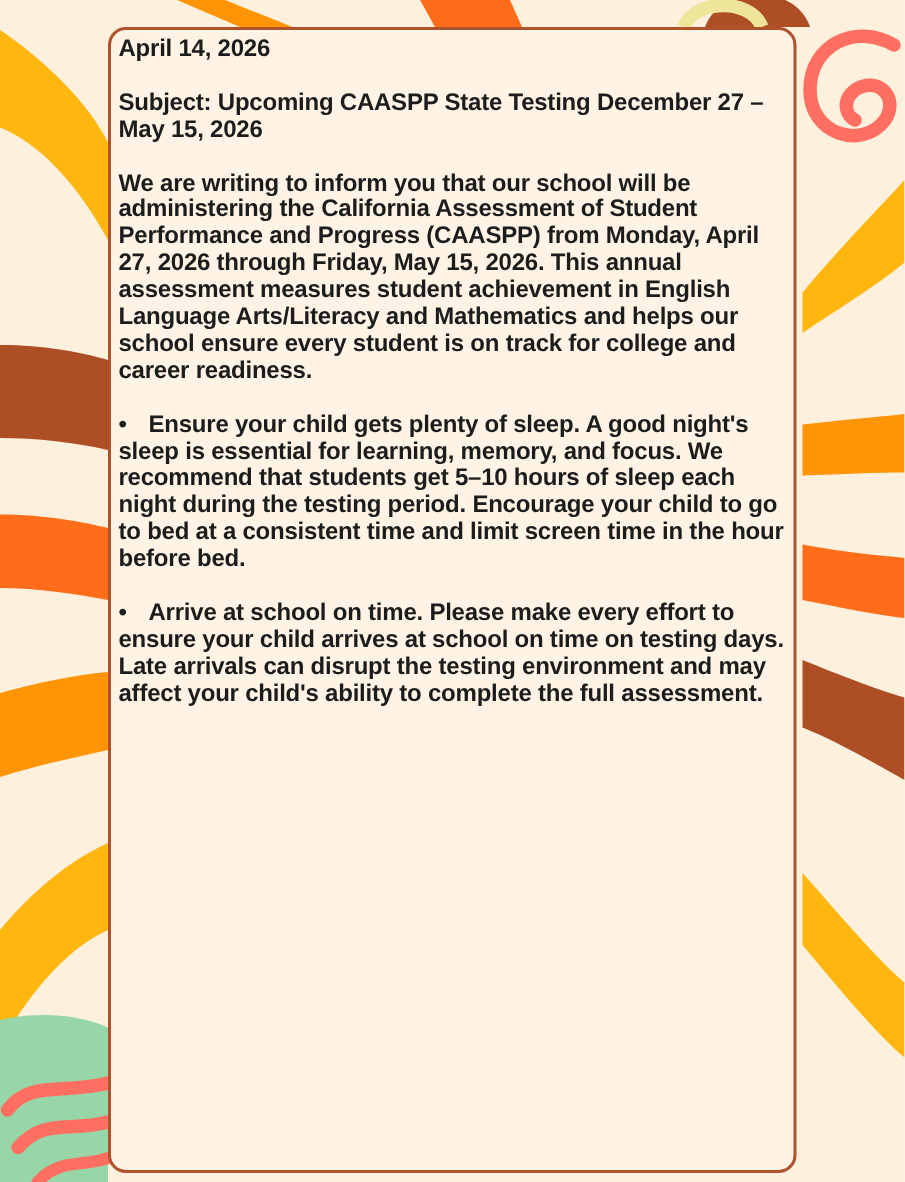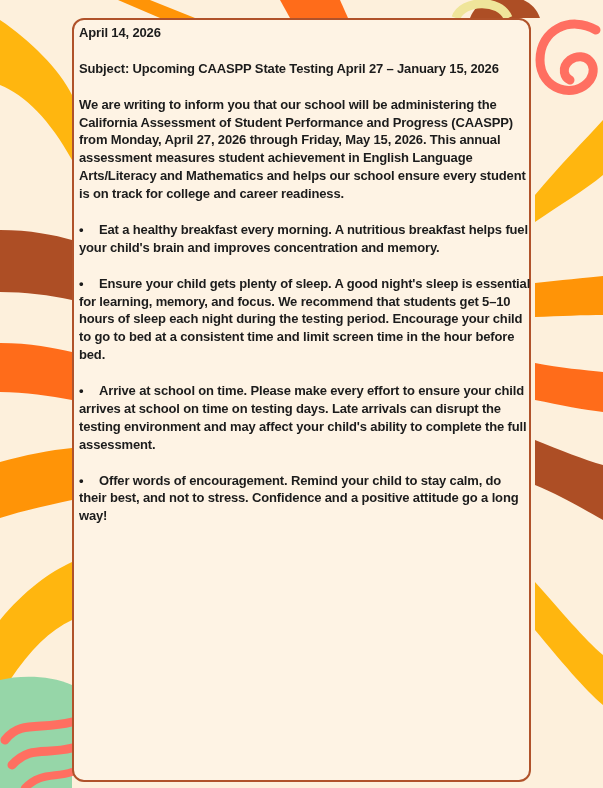--- a/index.html
+++ b/index.html
@@ -13,21 +13,21 @@
     position: absolute; left: 72px; top: 18px; width: 459px; height: 764px;
     background: #fef3e4;
     border: 2px solid #b0522a;
     border-radius: 12px;
     box-sizing: border-box;
   }
   .content {
     position: absolute; left: 79px; top: 24px; width: 452px;
     font-family: "Liberation Sans", sans-serif;
     font-weight: bold;
-    font-size: 13px;
+    font-size: 16px;
     line-height: 17.9px;
     color: #1c1c1c;
     letter-spacing: -0.15px;
   }
   .content p { margin: 0 0 17.9px 0; }
   .bullet-mark { display: inline-block; width: 20px; }
 </style>
 </head>
 <body>
 
@@ -65,19 +65,17 @@
 
   <path d="M535 440 C560 450 585 460 603 465 L603 520 C585 510 560 495 535 485 Z" fill="#ad4e25"></path>
 
   <path d="M535 582 C560 610 585 640 603 655 L603 705 C585 690 560 660 535 630 Z" fill="#ffb60f"></path>
 </svg>
 
 <div class="card"></div>
 
 <div class="content">
   <p>April 14, 2026</p>
-  <p>Subject: Upcoming CAASPP State Testing April 27 – January 15, 2026</p>
+  <p>Subject: Upcoming CAASPP State Testing December 27 – May 15, 2026</p>
   <p>We are writing to inform you that our school will be administering the California Assessment of Student Performance and Progress (CAASPP) from Monday, April 27, 2026 through Friday, May 15, 2026. This annual assessment measures student achievement in English Language Arts/Literacy and Mathematics and helps our school ensure every student is on track for college and career readiness.</p>
-  <p><span class="bullet-mark">•</span><span>Eat a healthy breakfast every morning. A nutritious breakfast helps fuel your child's brain and improves concentration and memory.</span></p>
   <p><span class="bullet-mark">•</span><span>Ensure your child gets plenty of sleep. A good night's sleep is essential for learning, memory, and focus. We recommend that students get 5–10 hours of sleep each night during the testing period. Encourage your child to go to bed at a consistent time and limit screen time in the hour before bed.</span></p>
   <p><span class="bullet-mark">•</span><span>Arrive at school on time. Please make every effort to ensure your child arrives at school on time on testing days. Late arrivals can disrupt the testing environment and may affect your child's ability to complete the full assessment.</span></p>
-  <p><span class="bullet-mark">•</span><span>Offer words of encouragement. Remind your child to stay calm, do their best, and not to stress. Confidence and a positive attitude go a long way!</span></p>
 </div>
 
 </body></html>

